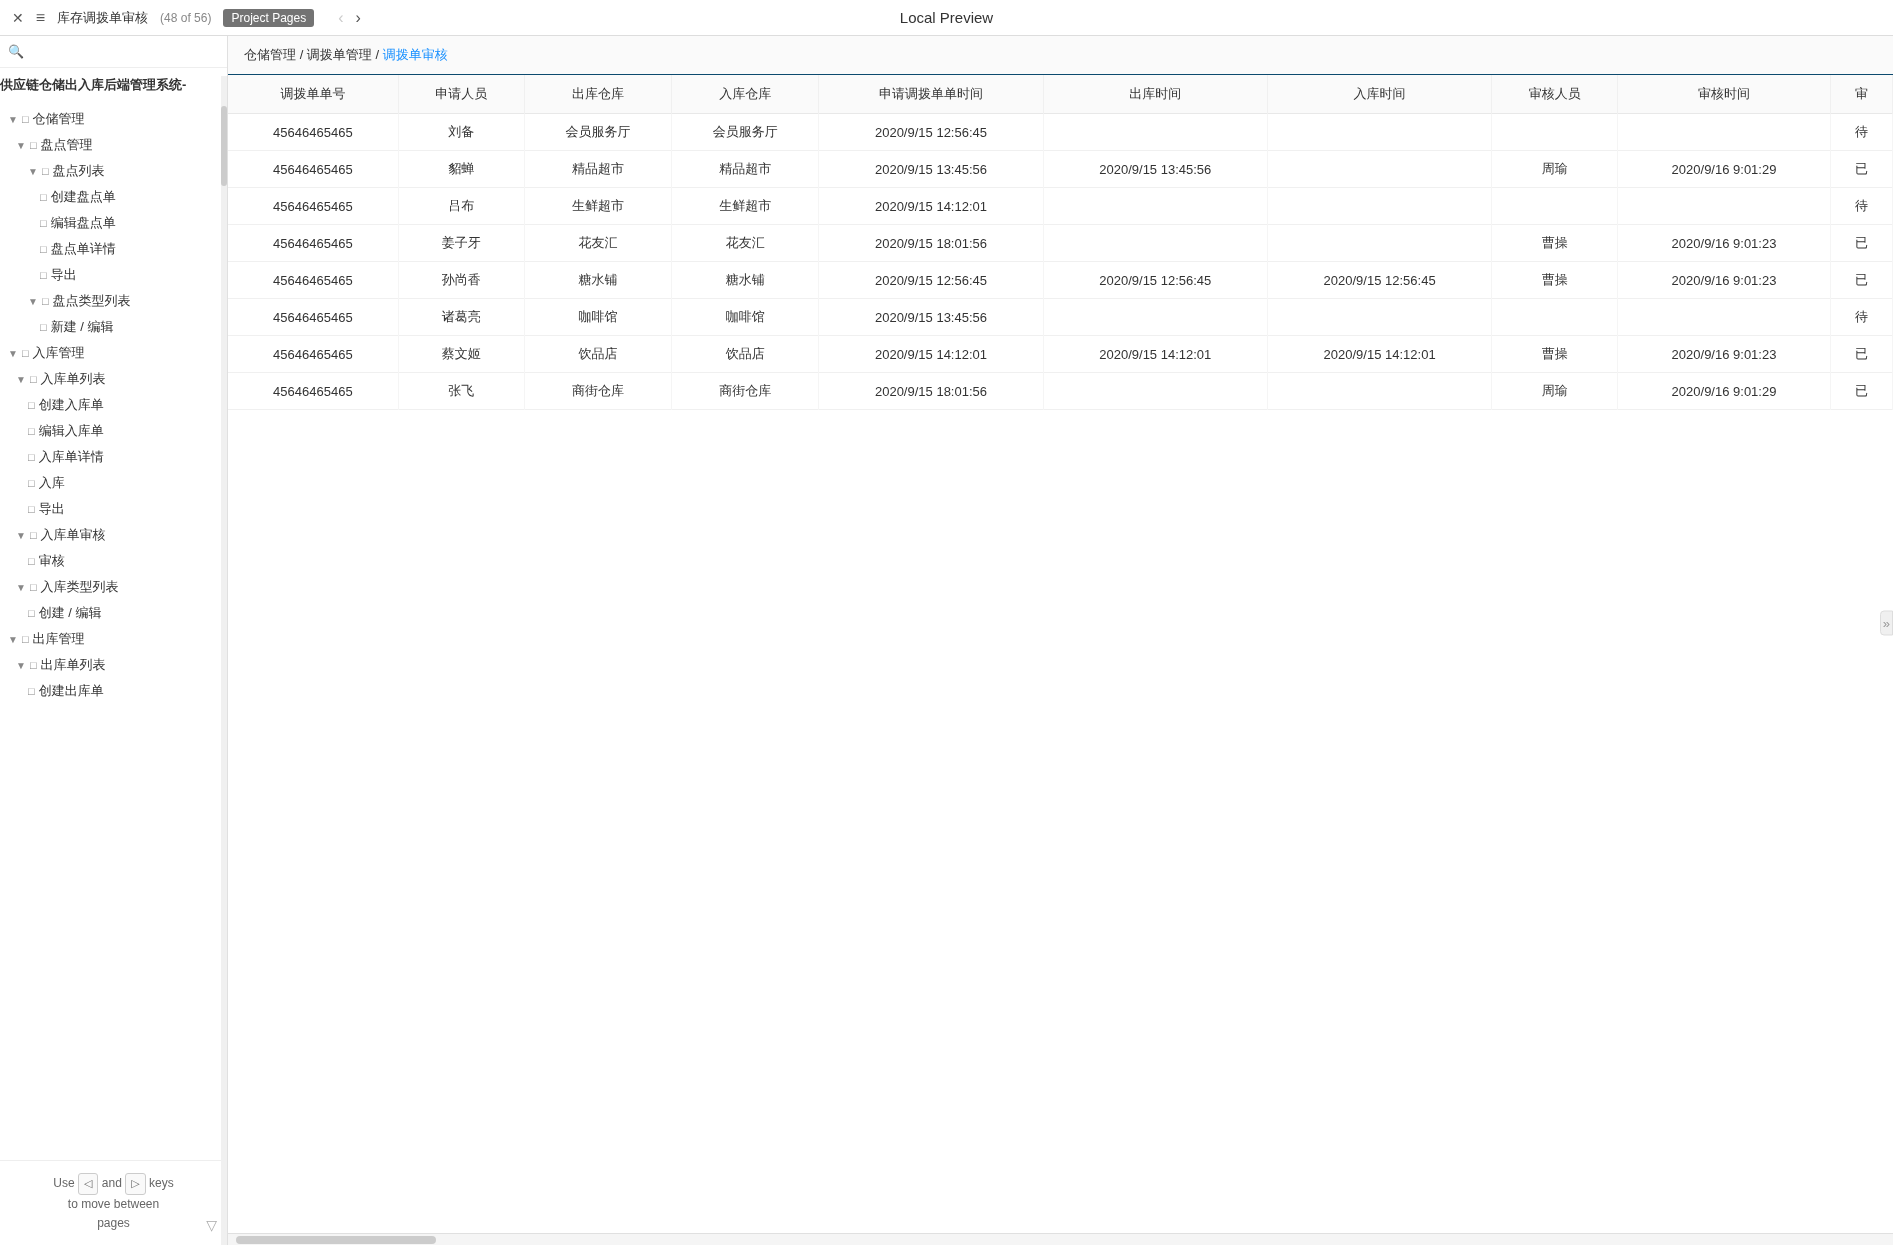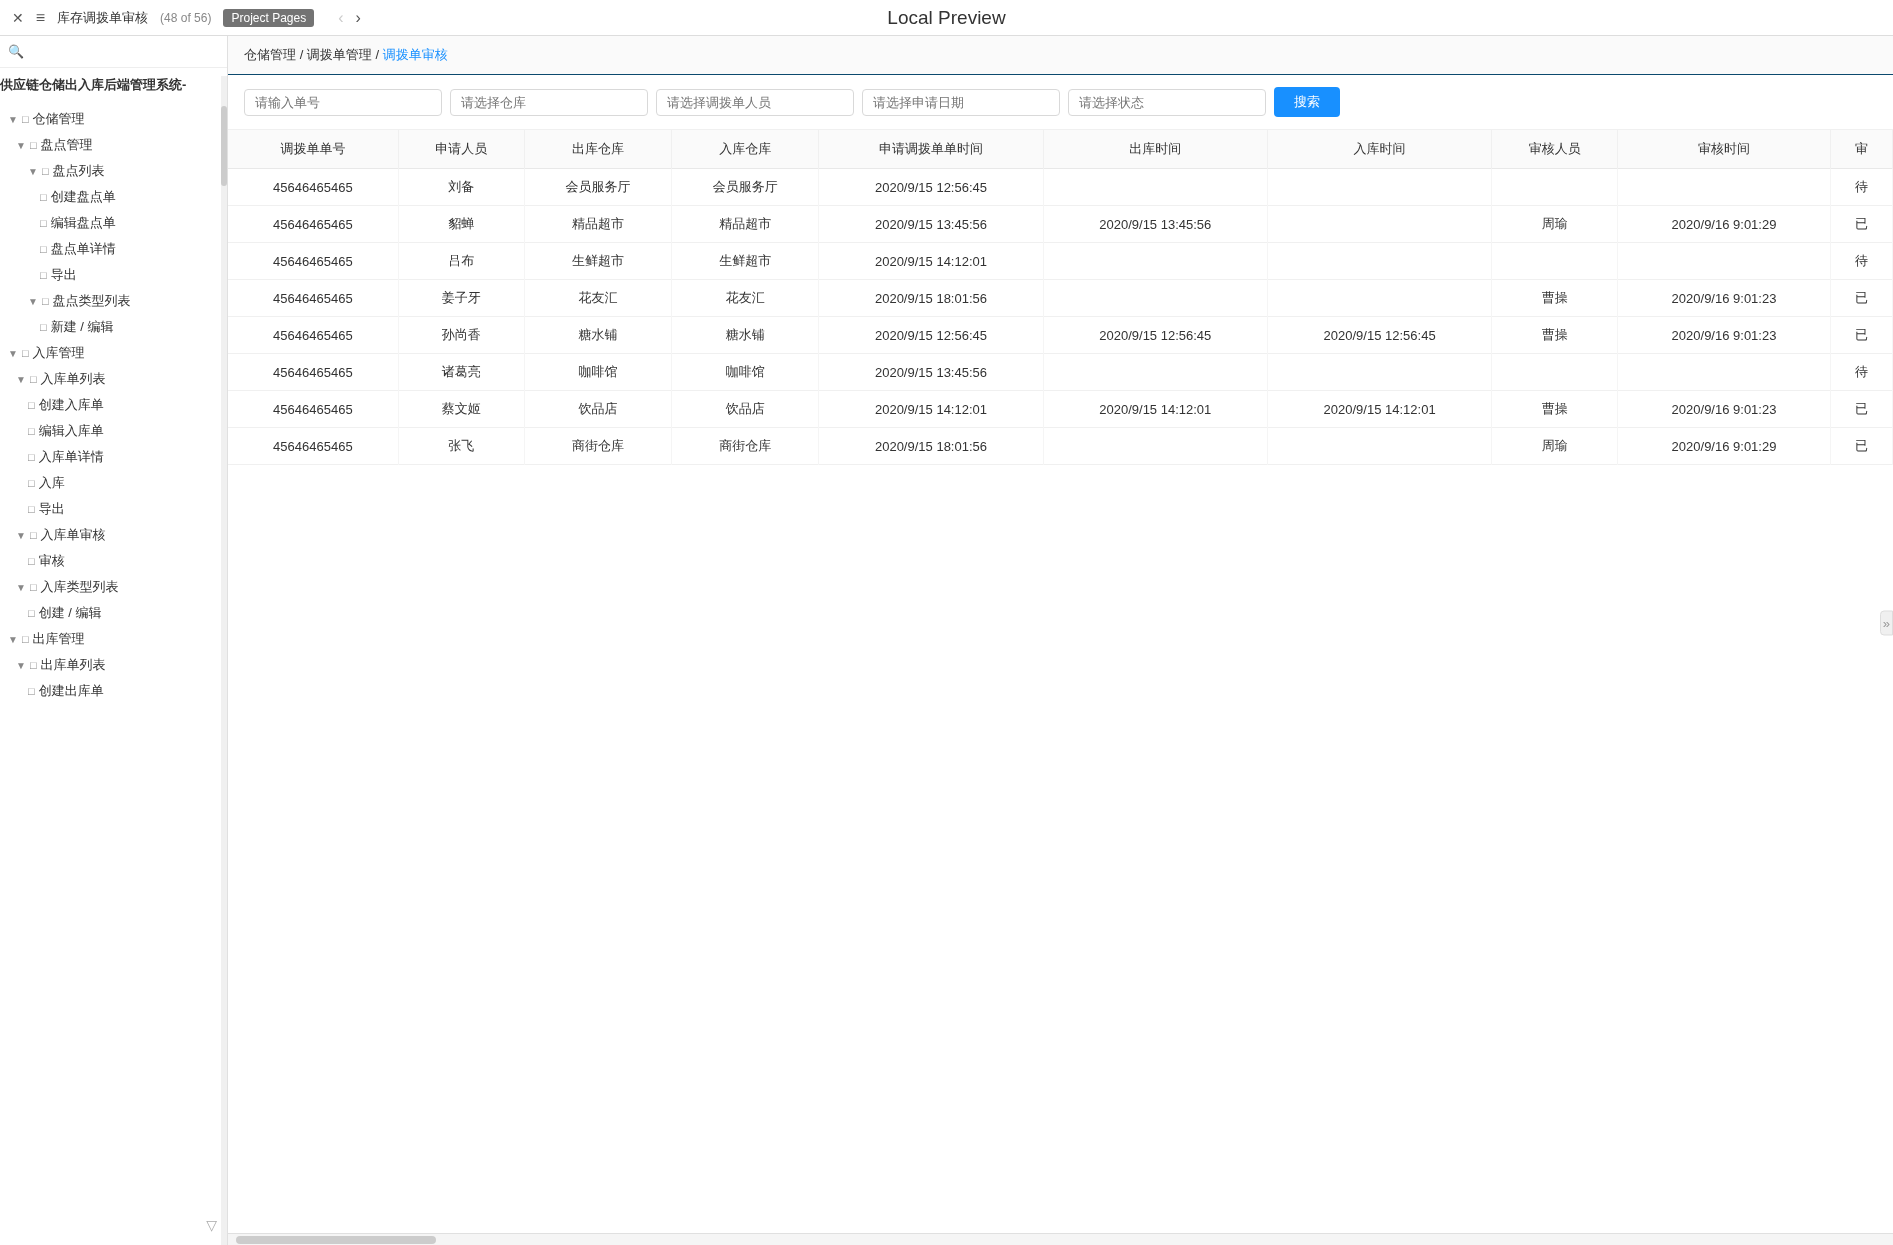--- a/index.html
+++ b/index.html
@@ -10,21 +10,21 @@
       height: 36px;
       background: #fff;
       border-bottom: 1px solid #ddd;
       display: flex;
       align-items: center;
       padding: 0 12px;
       gap: 12px;
       position: relative;
     }
     .top-bar-close { font-size: 14px; color: #555; cursor: pointer; }
-    .top-bar-center { position: absolute; left: 50%; transform: translateX(-50%); font-size: 19px; color: #333; }
+    .top-bar-center { position: absolute; left: 50%; transform: translateX(-50%); font-size: 15px; color: #333; }
     .project-pages-btn {
       background: #737373;
       color: #fff;
       padding: 2px 8px;
       font-size: 12px;
       border-radius: 3px;
       cursor: pointer;
     }
     .nav-arrows { display: flex; gap: 4px; margin-left: 8px; }
     .nav-arrow { cursor: pointer; color: #555; font-size: 16px; padding: 0 4px; }
@@ -319,46 +319,47 @@
         <span class="expand">▼</span>
         <span class="icon">□</span>
         <span>出库单列表</span>
       </div>
       <div class="tree-item indent-2">
         <span class="icon">□</span>
         <span>创建出库单</span>
       </div>
     </div>
 
+    <div class="sidebar-bottom">
+      <span>Use</span>
+      <span class="key-box">◁</span>
+      <span>and</span>
+      <span class="key-box">▷</span>
+      <span>keys</span><br>
+      <span>to move between</span><br>
+      <span>pages</span>
+    </div>
 
     <div style="position:absolute; right:0; top:40px; bottom:0; width:6px; background:#f0f0f0;">
       <div style="width:6px; height:80px; background:#ccc; border-radius:3px; position:absolute; top:30px;"></div>
     </div>
 
     <div style="position:absolute; bottom:12px; right:10px; color:#aaa; font-size:14px; cursor:pointer;">▽</div>
   </div>
 
   <div class="content-area">
 
     <div class="breadcrumb">
       <span>仓储管理</span>
       <span> / </span>
       <span>调拨单管理</span>
       <span> / </span>
       <span style="color:#1890ff;">调拨单审核</span>
     </div>
 
-    <div class="filters">
-      <input class="filter-input" type="text" placeholder="请输入单号" style="">
-      <input class="filter-input" type="text" placeholder="请选择仓库" style="">
-      <input class="filter-input filter-input-wide" type="text" placeholder="请选择调拨单人员" style="">
-      <input class="filter-input filter-input-wide" type="text" placeholder="请选择申请日期" style="">
-      <input class="filter-input" type="text" placeholder="请选择状态" style="">
-      <button class="search-btn">搜索</button>
-    </div>
 
     <div class="table-wrapper">
       <table>
         <thead>
           <tr>
             <th>调拨单单号</th>
             <th>申请人员</th>
             <th>出库仓库</th>
             <th>入库仓库</th>
             <th>申请调拨单单时间</th>

